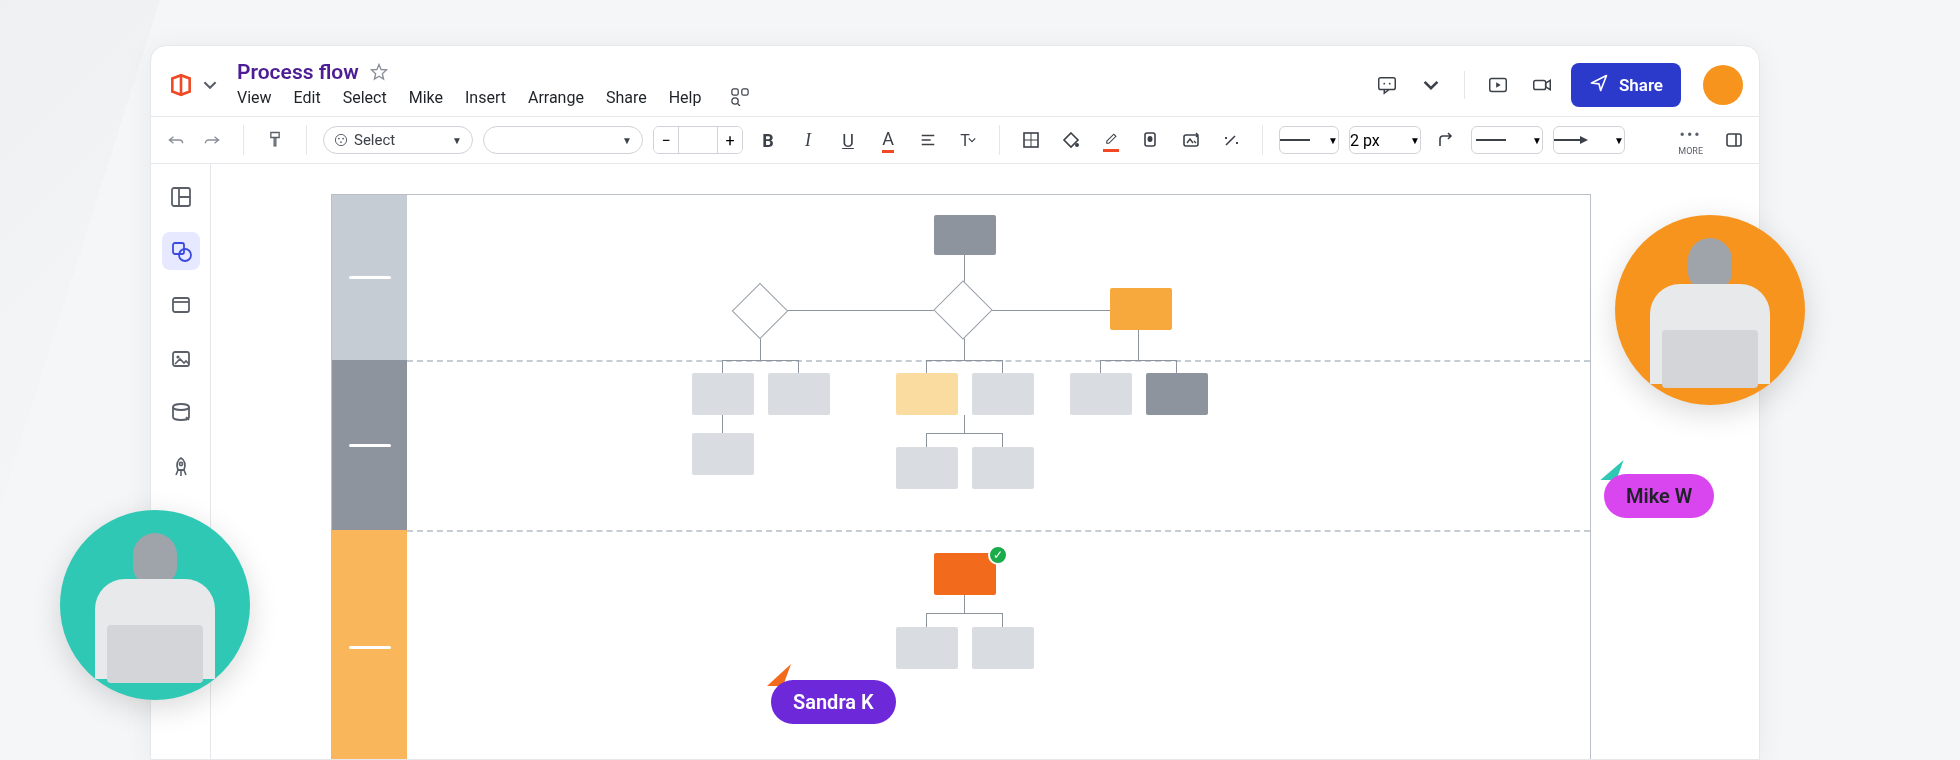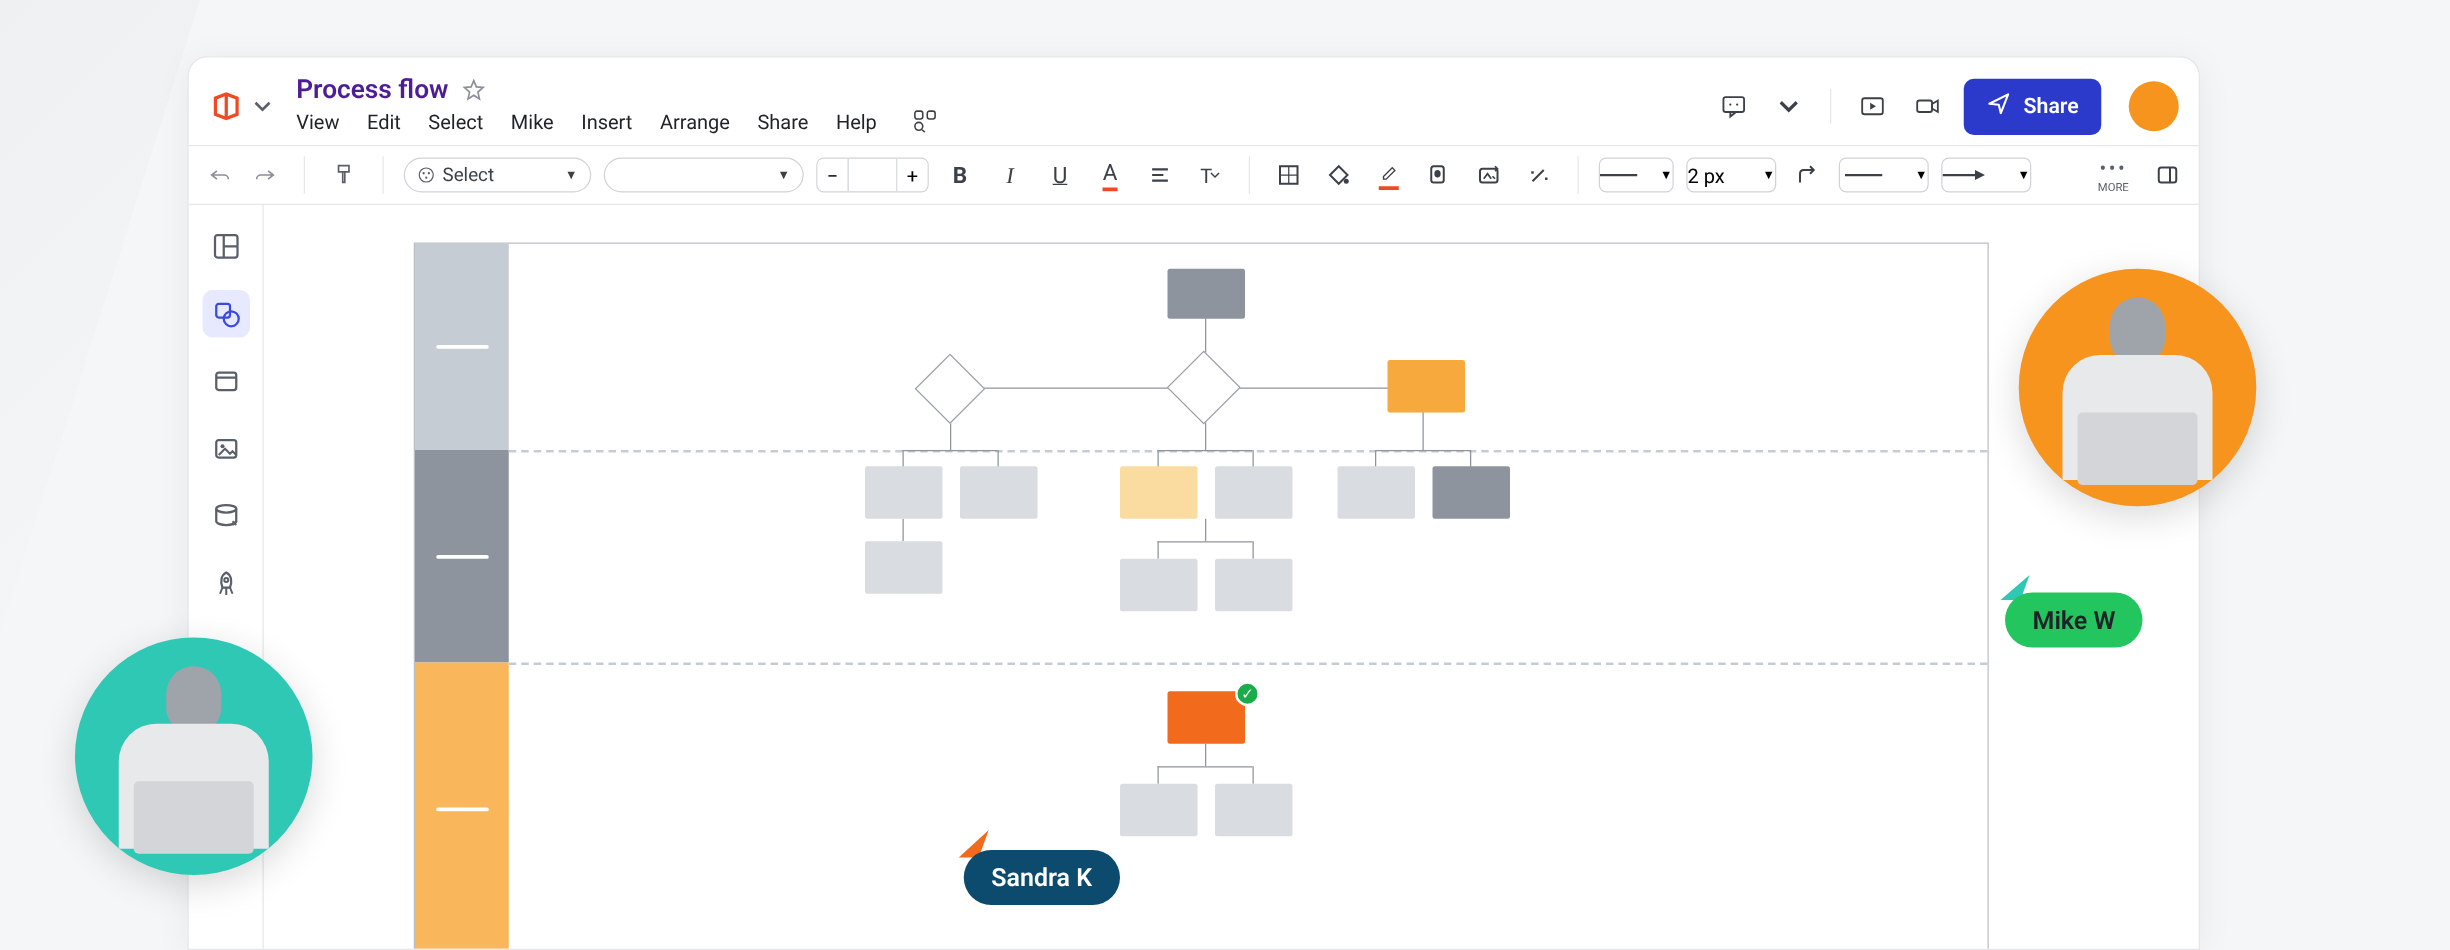--- a/index.html
+++ b/index.html
@@ -131,23 +131,23 @@
 .connector-v { position:absolute; width:1px; background:#8e949e;}
 
 .cursor-bubble {
   position:absolute; border-radius:999px;
   padding:10px 22px; font-size:20px; font-weight:600;
   color:#fff; display:flex; align-items:center;
 }
 .cursor-ptr {
   position:absolute; width:0; height:0;
 }
-.bubble-sandra { background:#0c4a6e; left:560px; top:516px;}
+.bubble-sandra { background:#6d28d9; left:560px; top:516px;}
 .ptr-sandra { top:500px; left:560px; border-left:16px solid transparent; border-right:0 solid transparent; border-bottom:22px solid #f26a1b; transform:skewX(-20deg);}
-.bubble-mike { background:#22c55e; color:#1f2328; left:1393px; top:310px;}
+.bubble-mike { background:#d946ef; color:#1f2328; left:1393px; top:310px;}
 .ptr-mike { top:296px; left:1393px; border-left:16px solid transparent; border-right:0 solid transparent; border-bottom:20px solid #2fc8b5; transform:skewX(-20deg);}
 .check-badge {
   position:absolute; width:20px; height:20px; border-radius:50%;
   background:#1aab4a; border:2px solid #fff;
   display:flex; align-items:center; justify-content:center; color:#fff; font-size:12px;
 }
 
 .person {
   position:absolute; width:190px; height:190px; border-radius:50%;
   overflow:hidden; z-index:3; box-shadow:0 8px 30px rgba(0,0,0,0.15);

